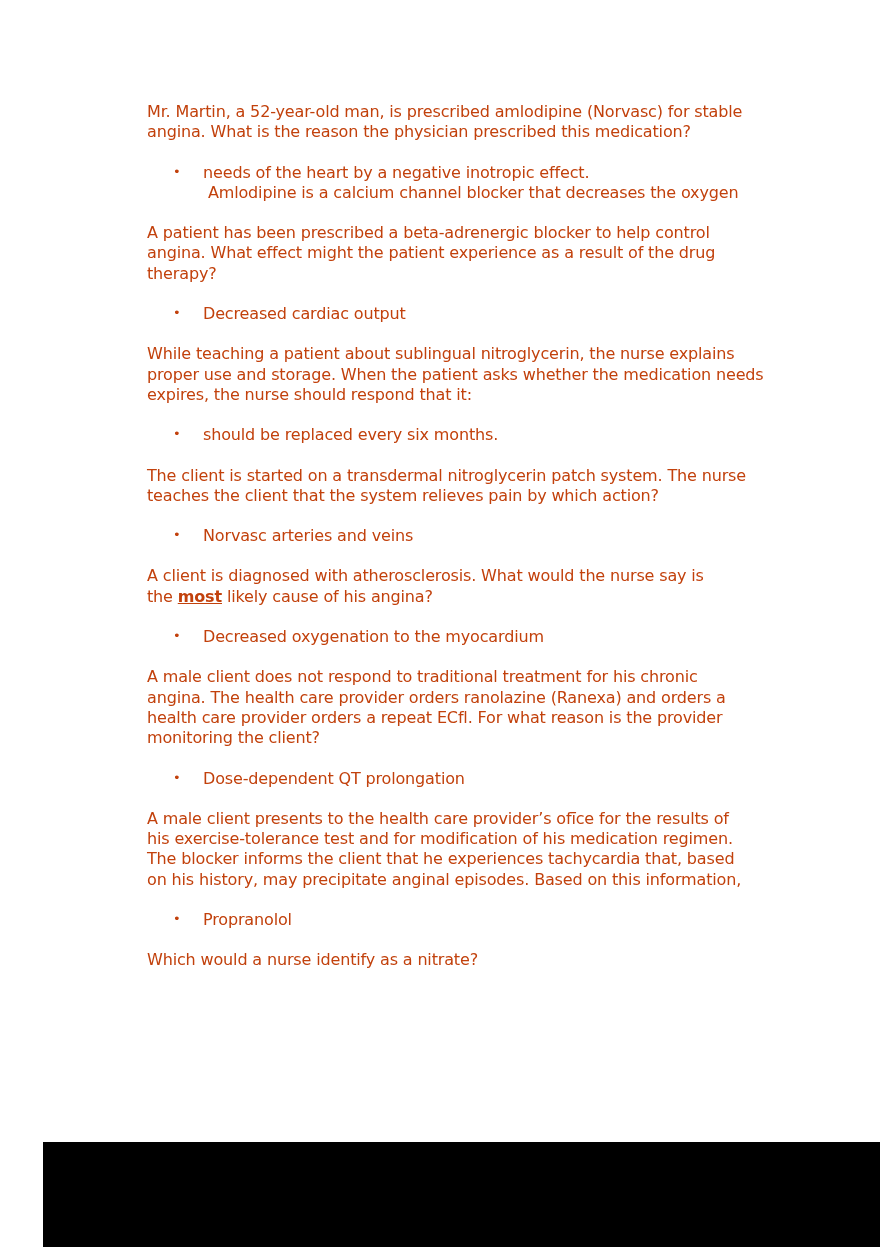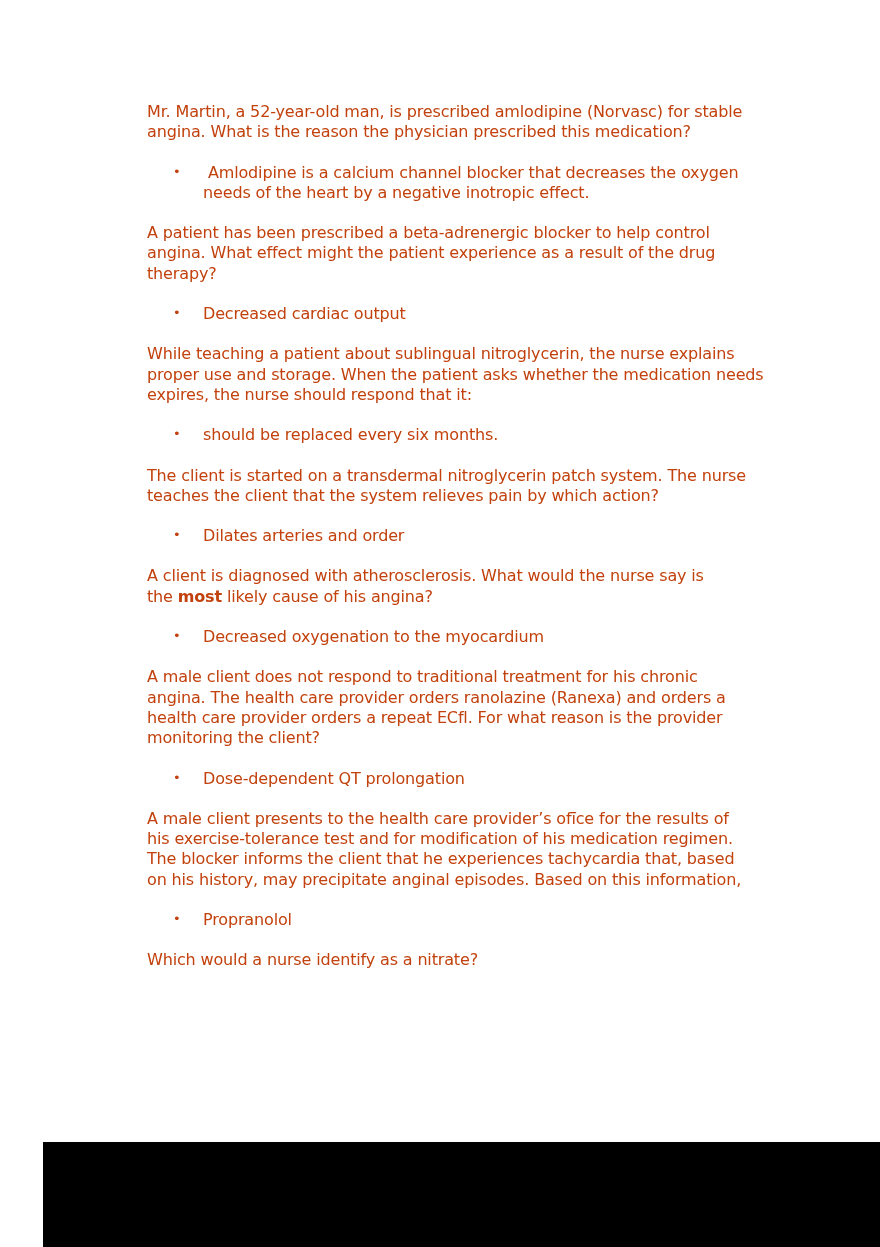--- a/index.html
+++ b/index.html
@@ -27,21 +27,21 @@
     left: 104px;
     width: 672px;
   }
   p.question {
     margin: 0 0 20px 0;
   }
   .line {
     display: block;
     white-space: pre;
   }
-  .b { font-weight: bold; }
+  .b { font-weight: bold; text-decoration: underline; }
   .answer-item {
     position: relative;
     padding-left: 56px;
     margin: 0 0 20px 0;
   }
   .bullet {
     position: absolute;
     left: 26px;
     top: -1px;
     font-size: 13px;
@@ -61,22 +61,22 @@
 
 <div class="page">
   <main class="content">
       <p class="question">
         <span class="line"><span>Mr. Martin, a 52-year-old man, is prescribed amlodipine (Norvasc) for stable</span></span>
         <span class="line"><span>angina. What is the reason the physician prescribed this medication?</span></span>
       </p>
       <div class="answer-item">
         <span class="bullet">•</span>
         <div>
+          <span class="line">needs of the heart by a negative inotropic effect.</span>
           <span class="line"> Amlodipine is a calcium channel blocker that decreases the oxygen</span>
-          <span class="line">needs of the heart by a negative inotropic effect.</span>
         </div>
       </div>
       <p class="question">
         <span class="line"><span>A patient has been prescribed a beta-adrenergic blocker to help control</span></span>
         <span class="line"><span>angina. What effect might the patient experience as a result of the drug</span></span>
         <span class="line"><span>therapy?</span></span>
       </p>
       <div class="answer-item">
         <span class="bullet">•</span>
         <div>
@@ -94,21 +94,21 @@
           <span class="line">should be replaced every six months.</span>
         </div>
       </div>
       <p class="question">
         <span class="line"><span>The client is started on a transdermal nitroglycerin patch system. The nurse</span></span>
         <span class="line"><span>teaches the client that the system relieves pain by which action?</span></span>
       </p>
       <div class="answer-item">
         <span class="bullet">•</span>
         <div>
-          <span class="line">Dilates arteries and order</span>
+          <span class="line">Norvasc arteries and veins</span>
         </div>
       </div>
       <p class="question">
         <span class="line"><span>A client is diagnosed with atherosclerosis. What would the nurse say is</span></span>
         <span class="line"><span>the </span><span class="b">most</span><span> likely cause of his angina?</span></span>
       </p>
       <div class="answer-item">
         <span class="bullet">•</span>
         <div>
           <span class="line">Decreased oxygenation to the myocardium</span>

